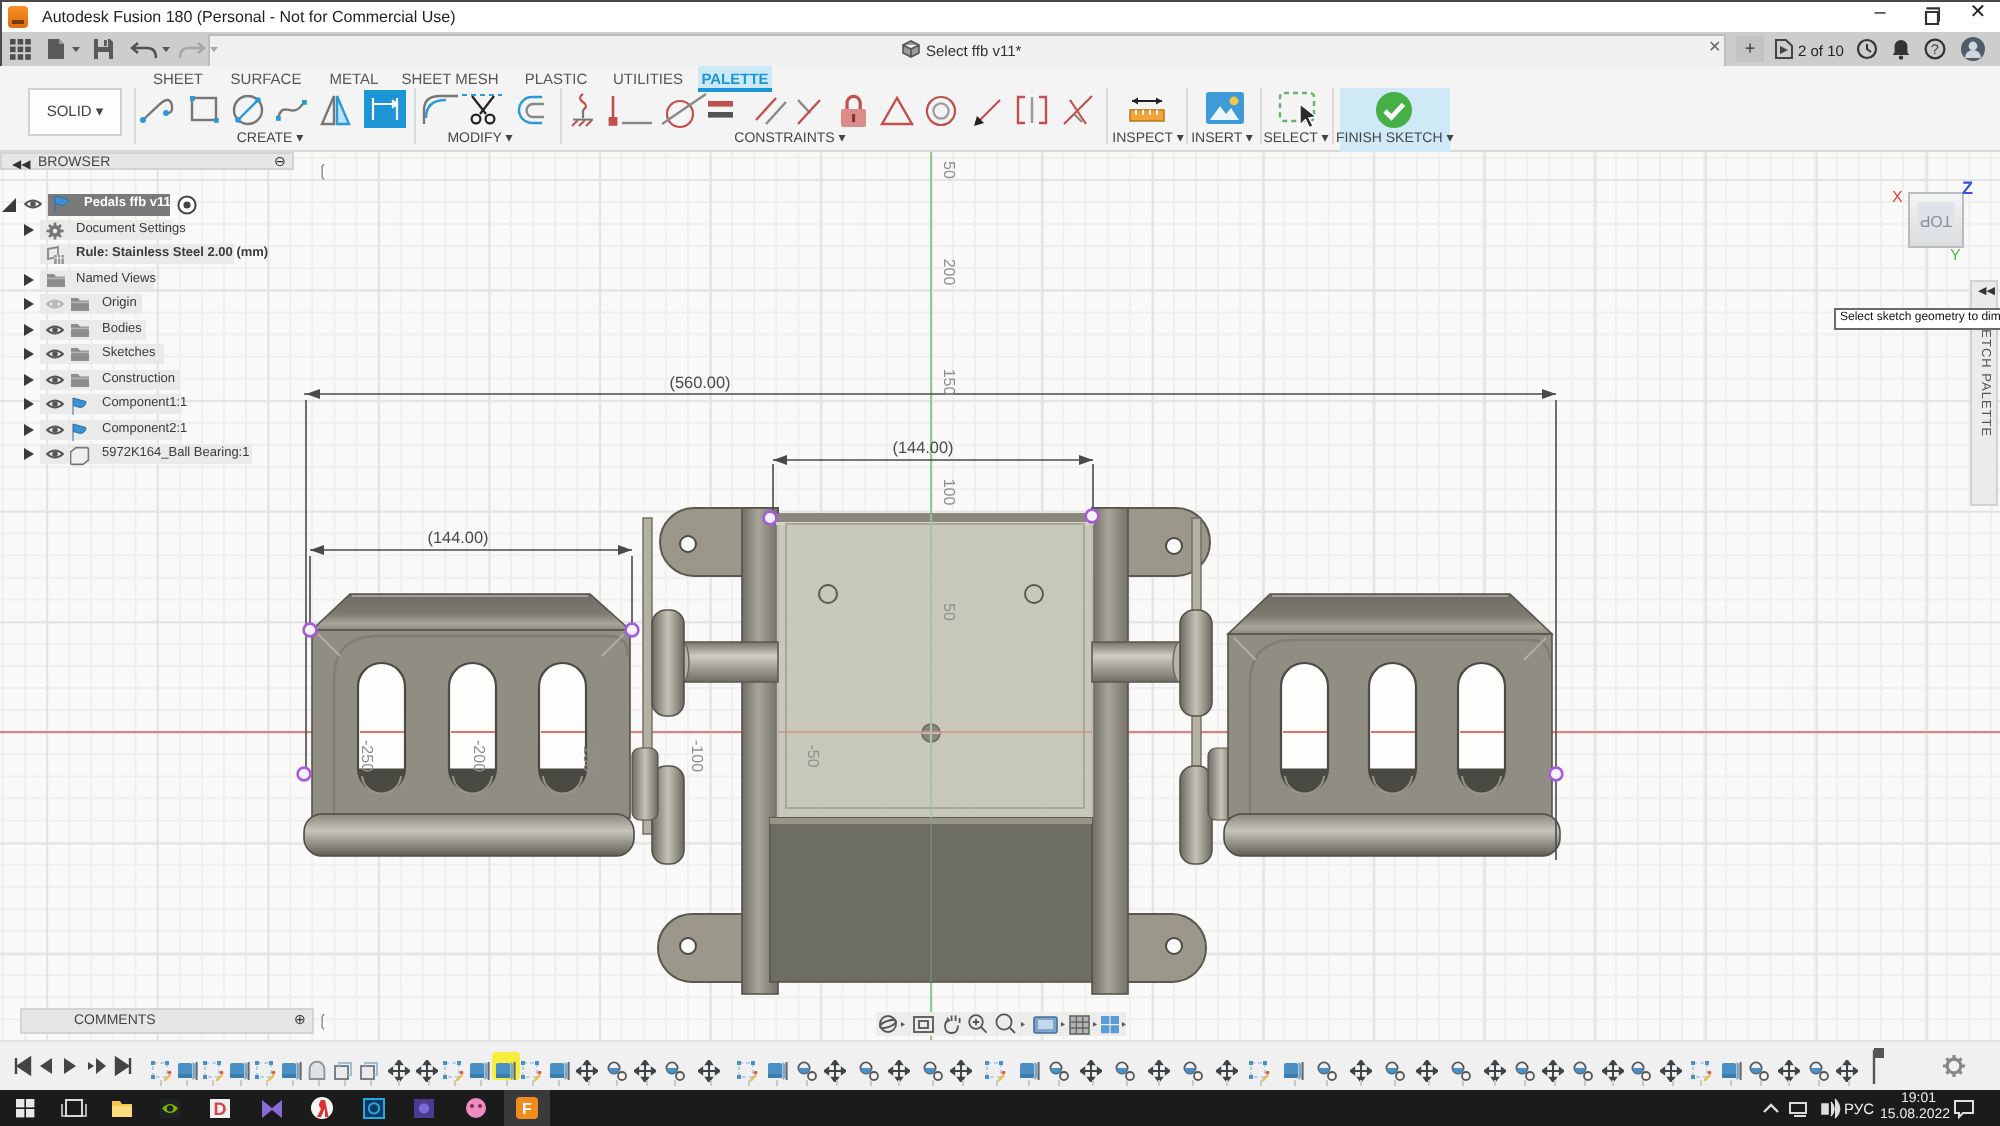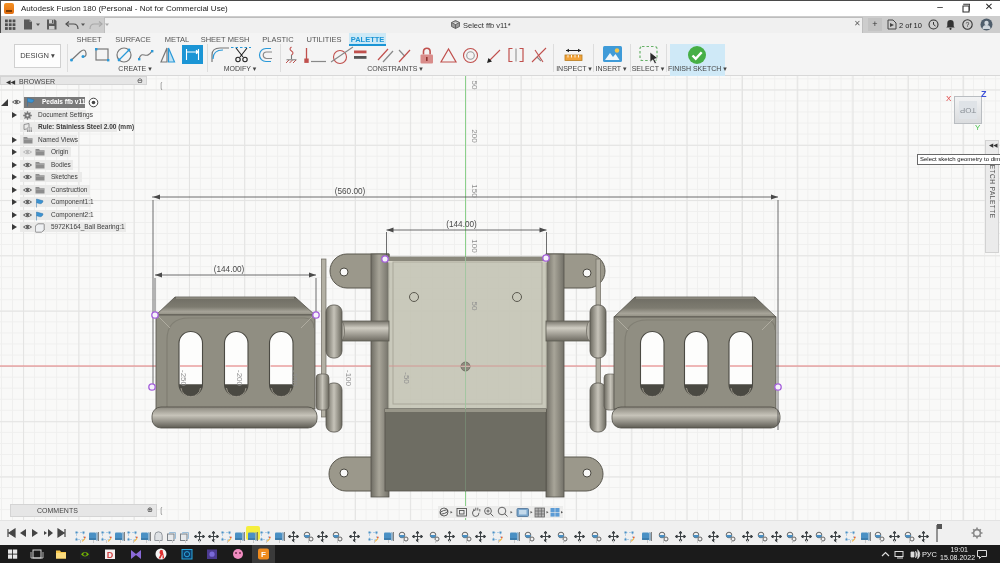--- a/index.html
+++ b/index.html
@@ -129,21 +129,21 @@
 </div>
 
 <div class="abs" id="ribbon">
   <div class="rtab" style="left:74px;width:30px;">SHEET</div>
   <div class="rtab" style="left:115px;width:36px;">SURFACE</div>
   <div class="rtab" style="left:164px;width:26px;">METAL</div>
   <div class="rtab" style="left:200px;width:50px;">SHEET MESH</div>
   <div class="rtab" style="left:261px;width:34px;">PLASTIC</div>
   <div class="rtab" style="left:306px;width:36px;">UTILITIES</div>
   <div class="rtab" id="sketchtab" style="left:349px;width:37px;">PALETTE</div>
-  <div id="designbtn">DESIGN ▾</div>
+  <div id="designbtn">SOLID ▾</div>
   <div class="gsep" style="left:67px;"></div>
   <div class="gsep" style="left:207px;"></div>
   <div class="gsep" style="left:280px;"></div>
   <div class="gsep" style="left:553px;"></div>
   <div class="gsep" style="left:593px;"></div>
   <div class="gsep" style="left:630px;"></div>
   <div class="gsep" style="left:666px;"></div>
   <div class="glabel" style="left:115px;width:40px;">CREATE ▾</div>
   <div class="glabel" style="left:220px;width:40px;">MODIFY ▾</div>
   <div class="glabel" style="left:365px;width:60px;">CONSTRAINTS ▾</div>

